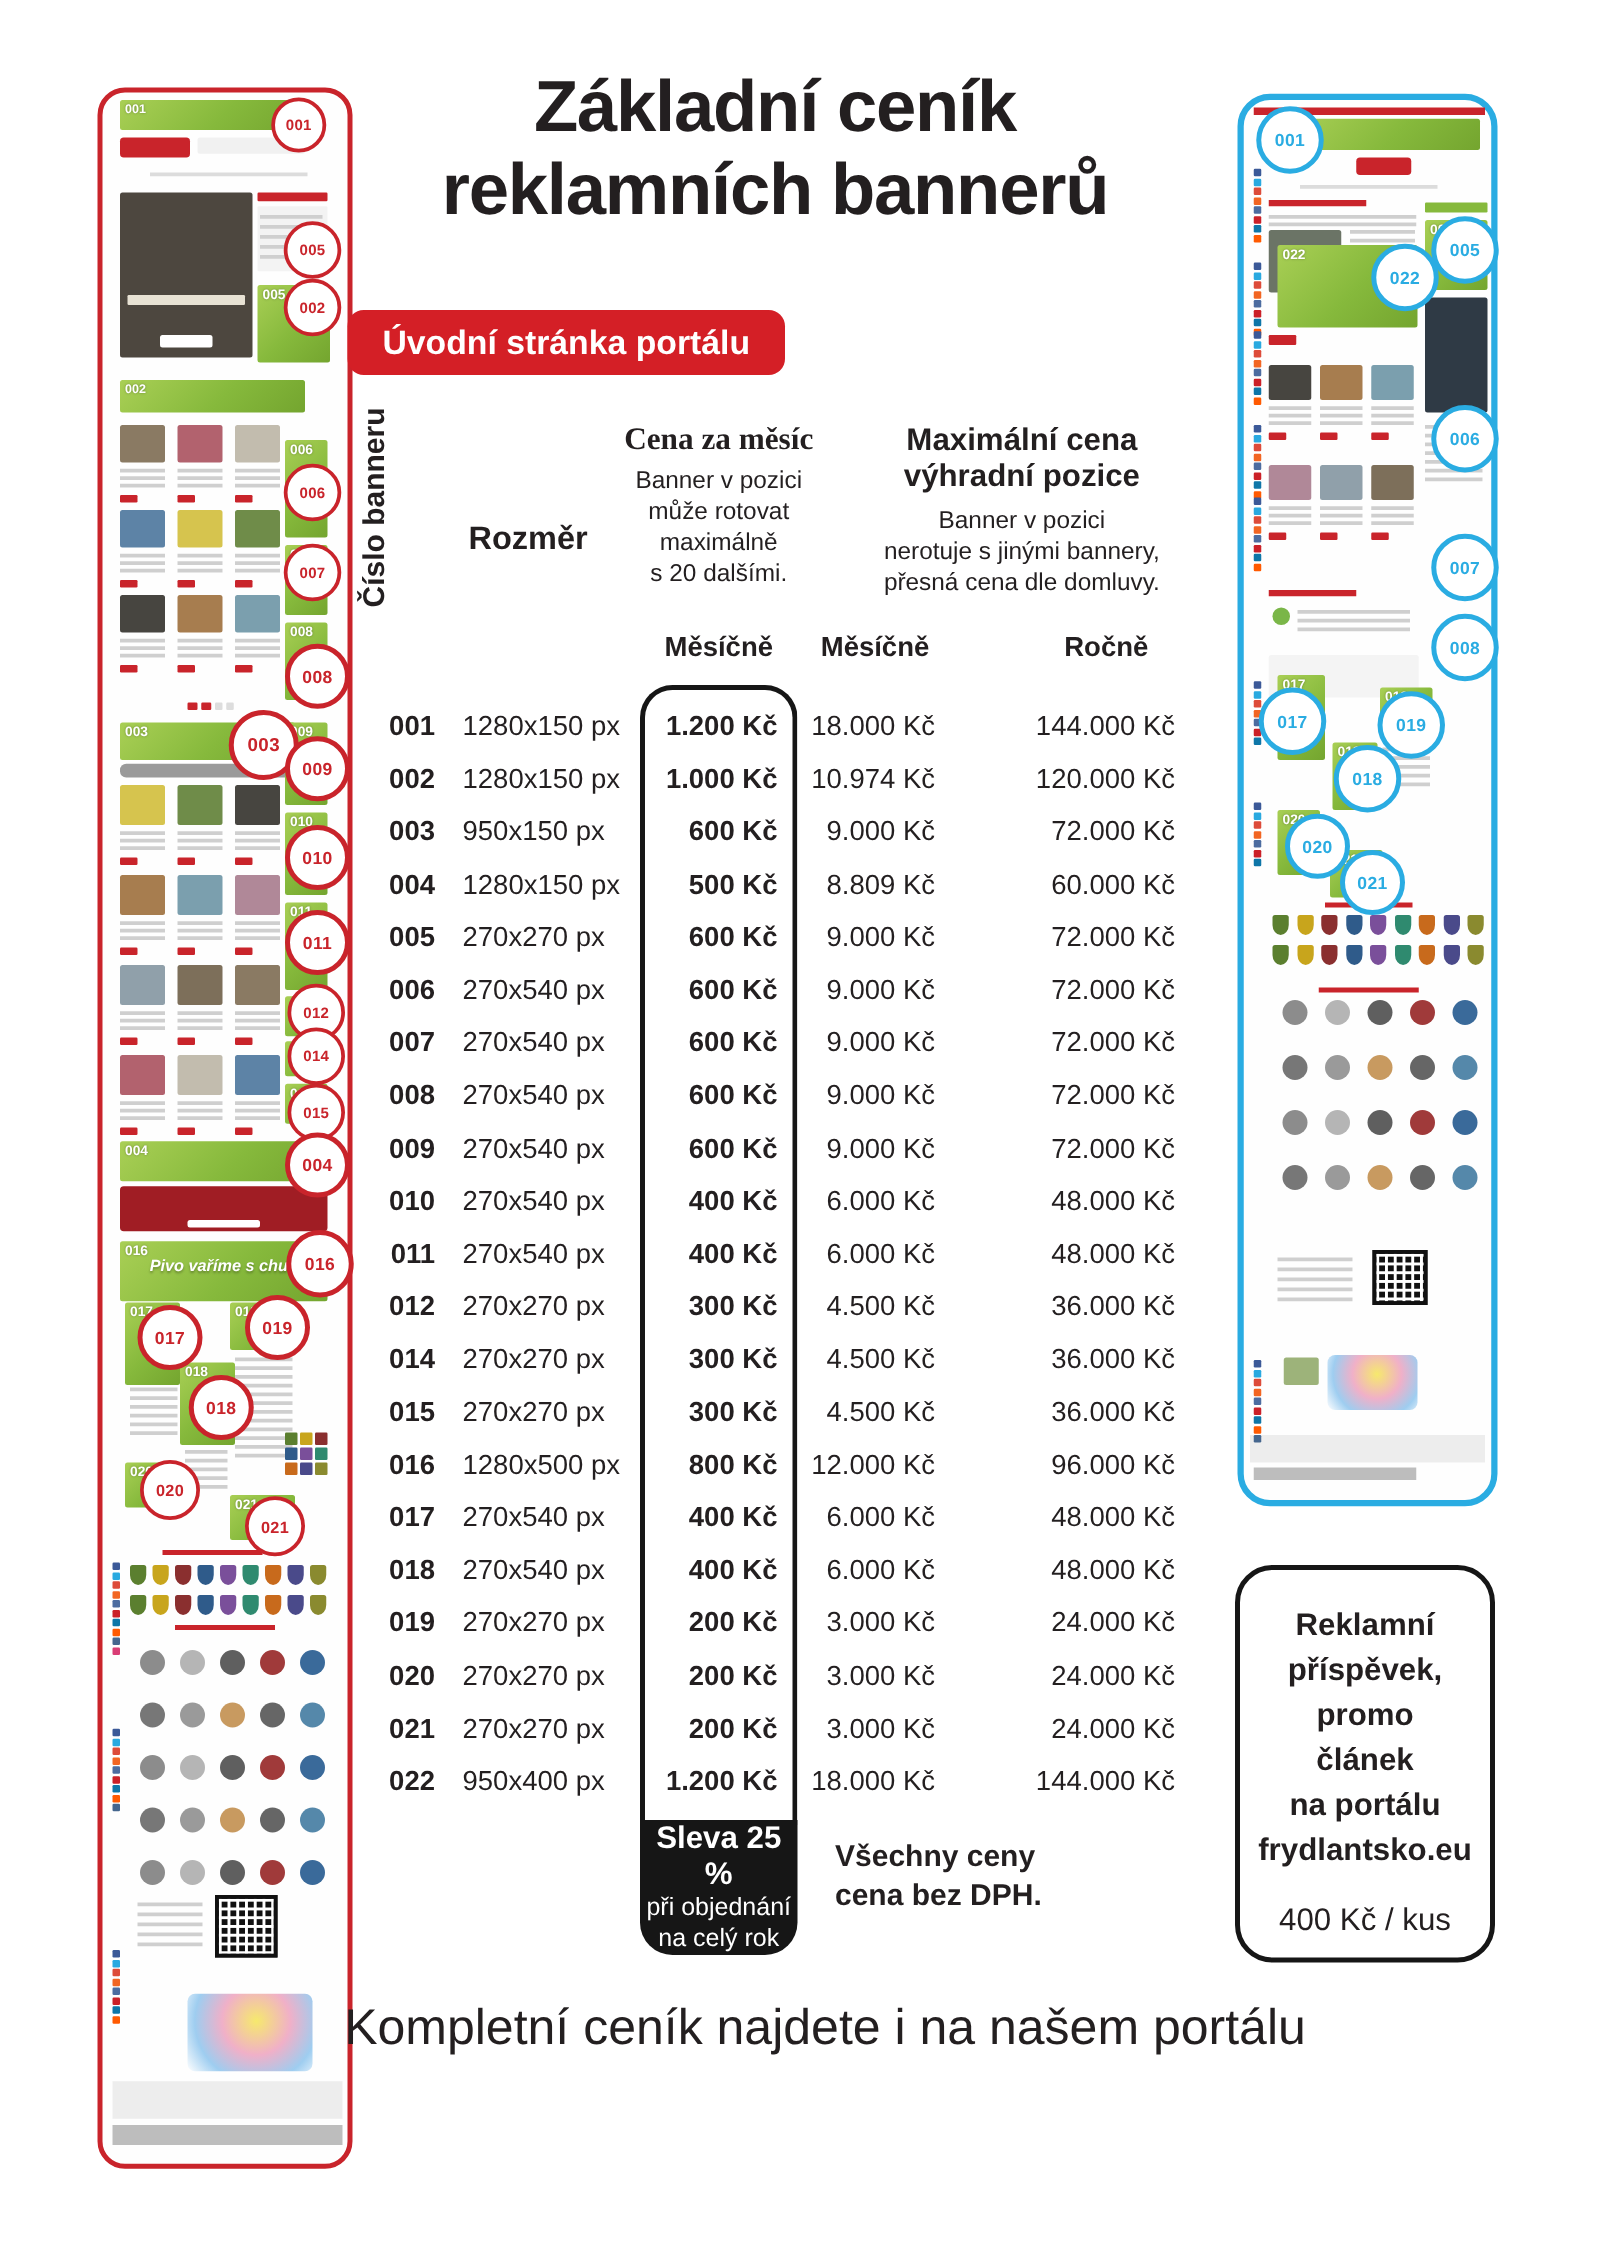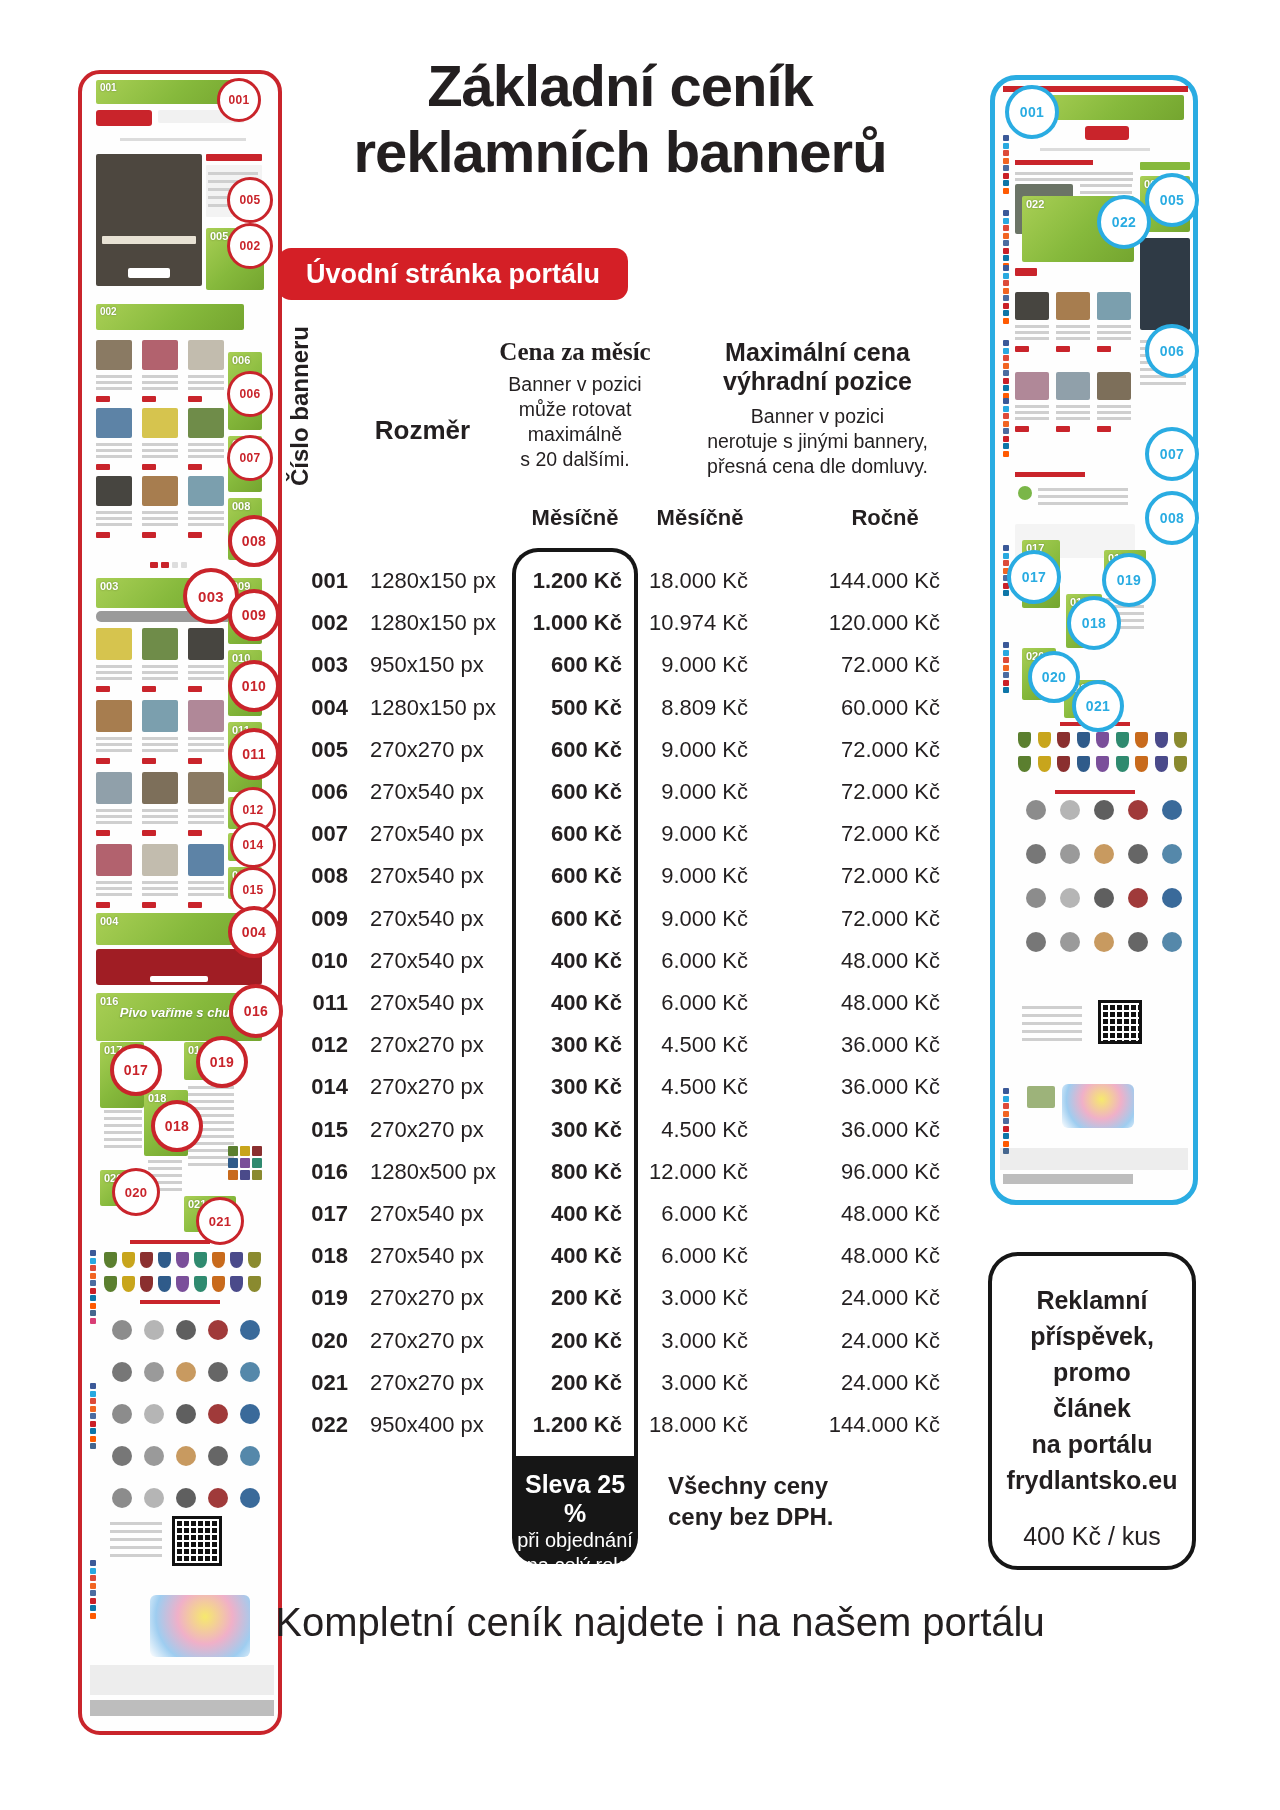--- a/index.html
+++ b/index.html
@@ -27,21 +27,21 @@
   .trow span{position:absolute;top:0;white-space:nowrap;}
   .c-id{left:0;width:58px;text-align:right;font-weight:bold;}
   .c-size{left:80px;width:170px;text-align:left;}
   .c-m{left:205px;width:127px;text-align:right;font-weight:bold;}
   .c-m2{left:348px;width:110px;text-align:right;}
   .c-y{left:500px;width:150px;text-align:right;}
   #price-box{position:absolute;left:512px;top:548px;width:126px;height:912px;border:4px solid #161616;
              border-bottom:none;border-radius:26px 26px 0 0;z-index:9;box-sizing:border-box;}
   #discount-box{position:absolute;left:512px;top:1456px;width:126px;height:108px;background:#161616;
                 border-radius:0 0 26px 26px;color:#fff;text-align:center;z-index:11;}
-  #discount-box .d1{font-size:25px;font-weight:bold;padding-top:14px;}
+  #discount-box .d1{font-size:25px;font-weight:bold;}
   #discount-box .d2{font-size:20px;line-height:25px;}
   #vat-note{position:absolute;left:668px;top:1470px;font-size:24px;font-weight:bold;line-height:31px;z-index:10;}
   #promo-box{position:absolute;left:988px;top:1252px;width:208px;height:318px;border:4px solid #161616;
              border-radius:30px;z-index:10;box-sizing:border-box;text-align:center;}
   #promo-box .pl{font-size:25px;font-weight:bold;line-height:36px;}
   #promo-box .pp{font-size:25px;margin-top:24px;}
   #footer-l1{position:absolute;left:160px;top:1600px;width:1000px;text-align:center;font-size:40px;z-index:10;}
   #footer-l2{position:absolute;left:160px;top:1646px;width:1000px;text-align:center;font-size:54px;font-weight:bold;z-index:10;}
   #vert-label{position:absolute;left:196px;top:392px;width:208px;height:28px;transform:rotate(-90deg);
               font-weight:bold;font-size:24px;text-align:center;z-index:10;}
@@ -94,21 +94,21 @@
   <div id="rows-container"></div>
 
   <div id="discount-box">
     <div class="d1">Sleva 25 %</div>
     <div class="d2">při objednání</div>
     <div class="d2">na celý rok</div>
   </div>
 
   <div id="vat-note">
     <div>Všechny ceny</div>
-    <div>ceny bez DPH.</div>
+    <div>cena bez DPH.</div>
   </div>
 
   <div id="promo-box">
     <div style="padding-top:26px;">
       <div class="pl">Reklamní</div>
       <div class="pl">příspěvek,</div>
       <div class="pl">promo</div>
       <div class="pl">článek</div>
       <div class="pl">na portálu</div>
       <div class="pl">frydlantsko.eu</div>

